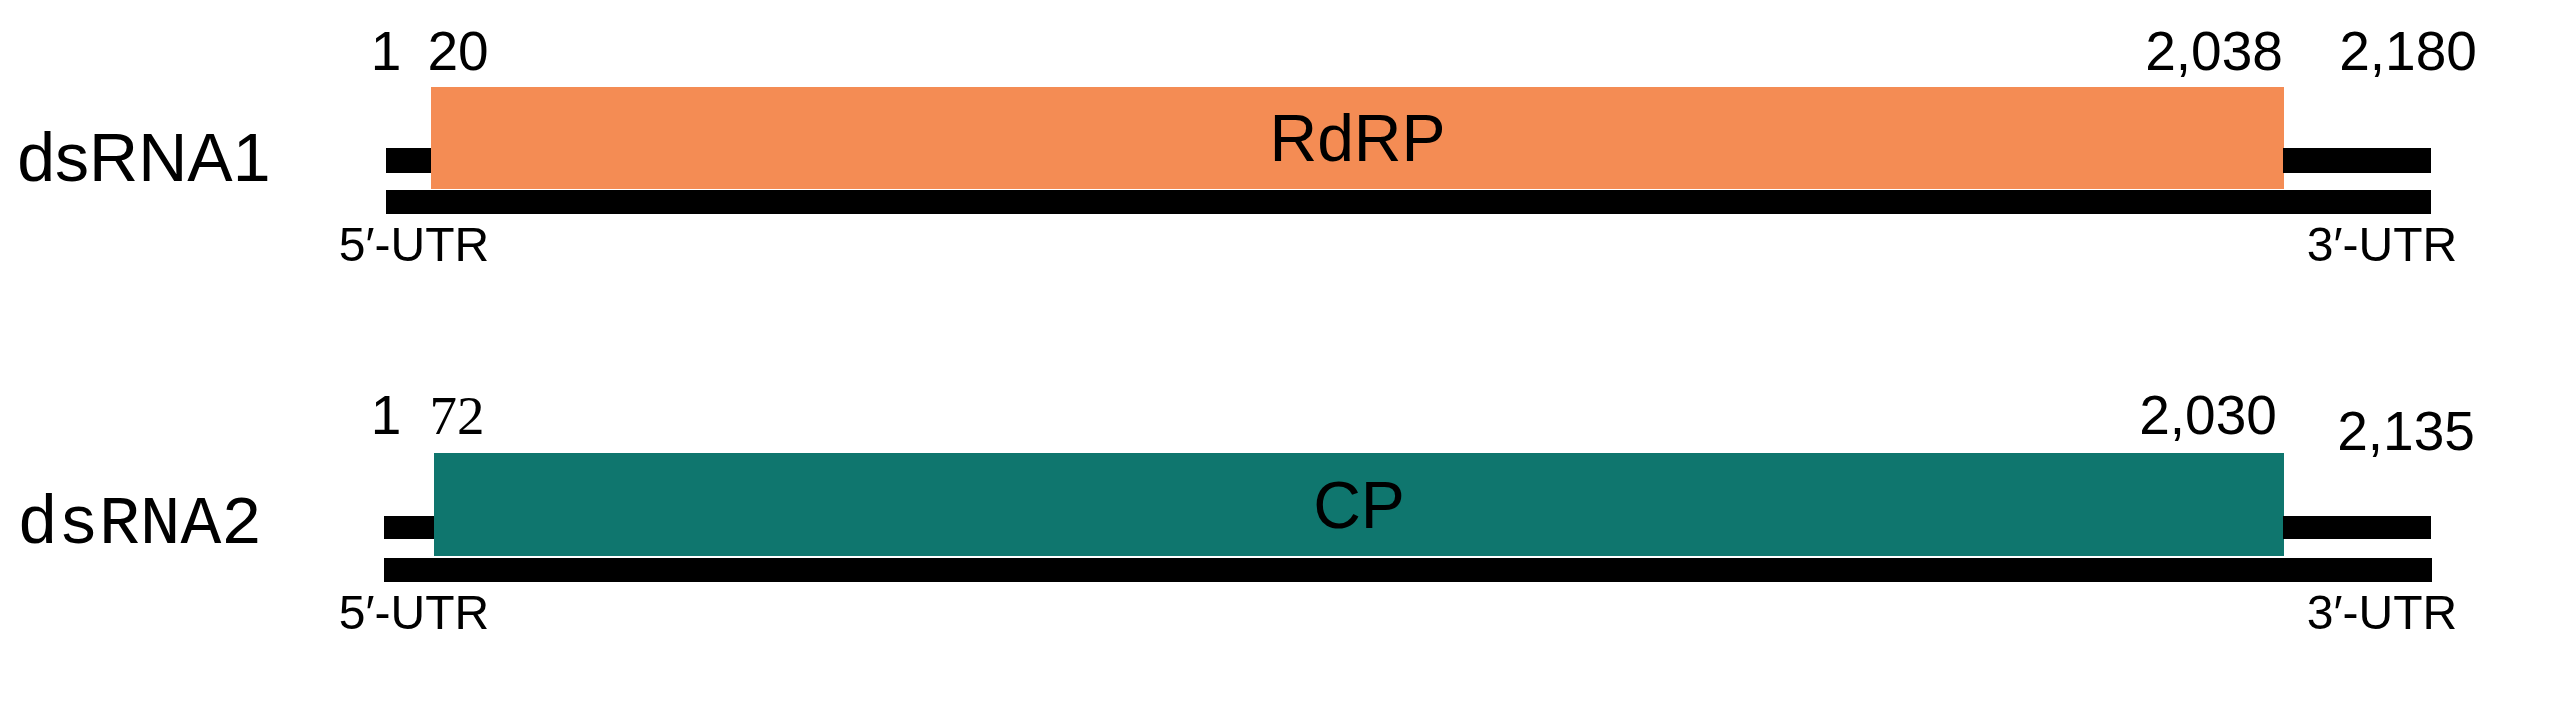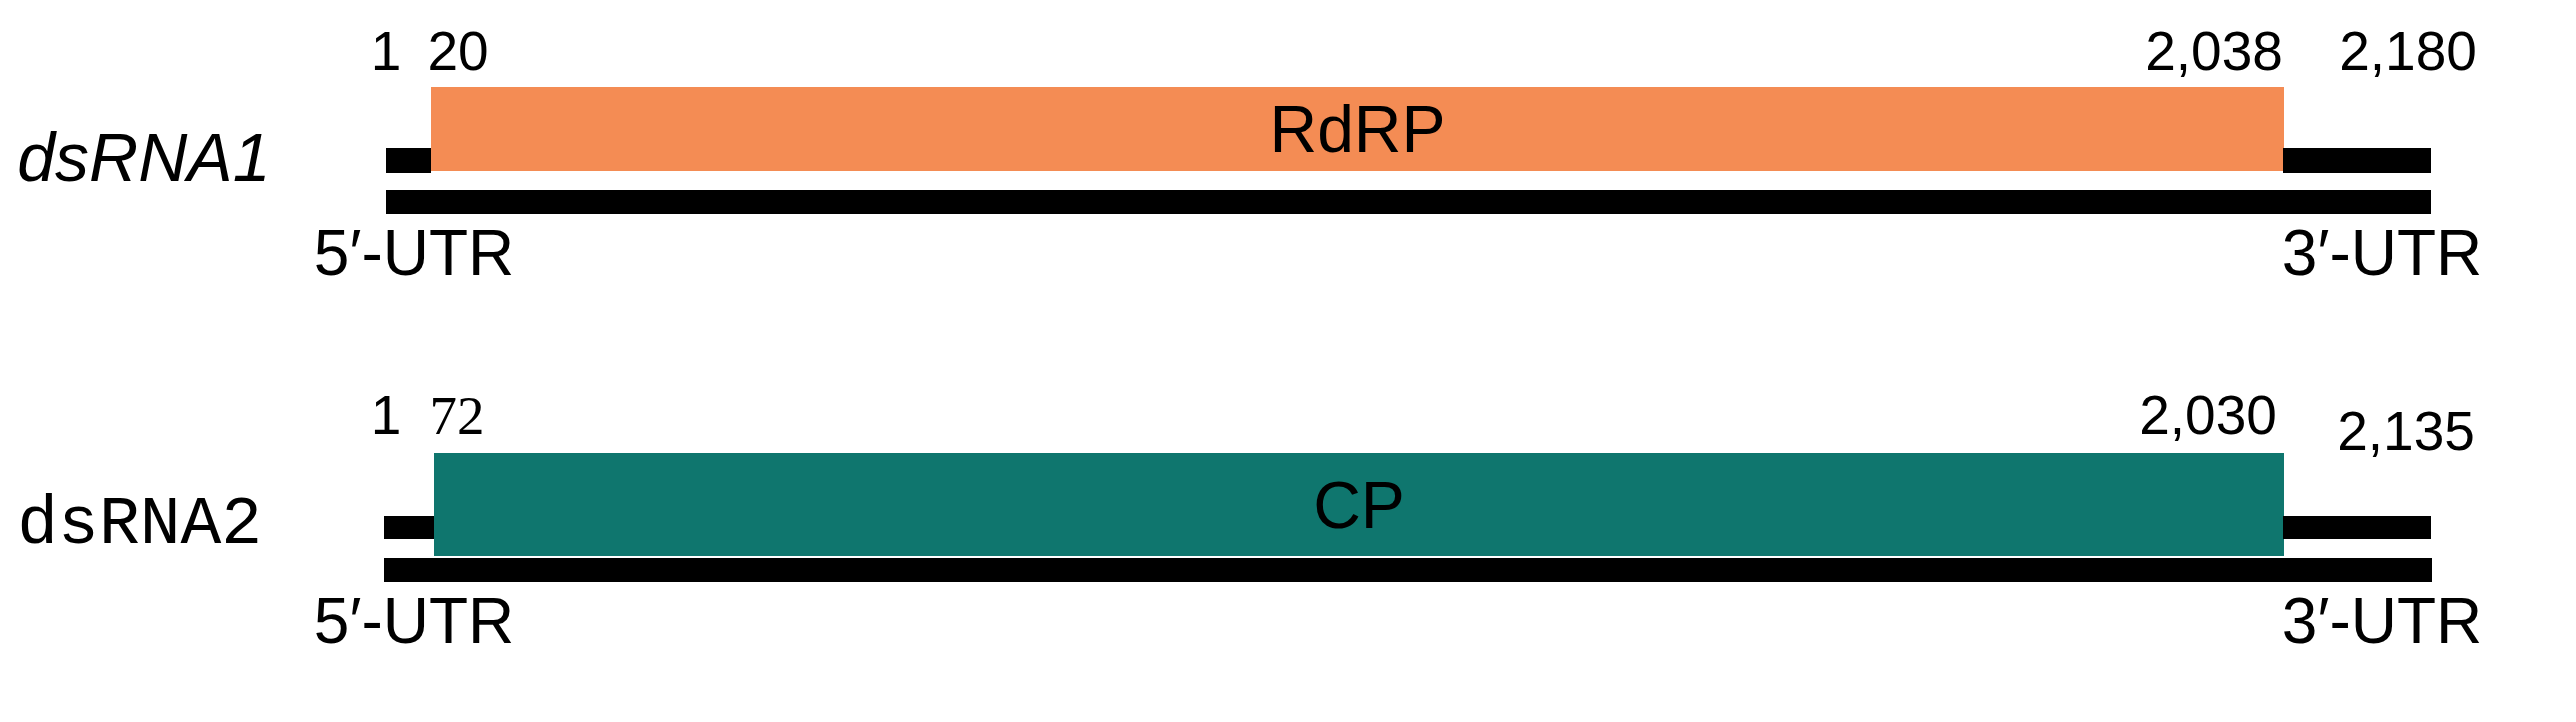--- a/index.html
+++ b/index.html
@@ -22,47 +22,47 @@
   }
   .num {
     position: absolute;
     font-size: 55px;
     line-height: 1;
     white-space: nowrap;
     transform: translateX(-50%);
   }
   .utr {
     position: absolute;
-    font-size: 64px;
+    font-size: 48px;
     line-height: 1;
     white-space: nowrap;
     transform: translateX(-50%);
   }
 
   
   .orf {
     position: absolute;
     display: flex;
     align-items: center;
     justify-content: center;
     font-size: 66px;
     line-height: 1;
   }
   .bar {
     position: absolute;
     background: #000;
   }
 
   
-  #name1      { left: 17.3px;   top: 123px; font-style: italic; }
+  #name1      { left: 17.3px;   top: 123px; }
   #n1-start   { left: 386px;  top: 24px; }
   #n1-orfs    { left: 458px;  top: 24px; }
   #n1-orfe    { left: 2214px; top: 24px; }
   #n1-end     { left: 2408px; top: 24px; }
-  #orf1       { left: 431px;  top: 87px; width: 1853px; height: 84px; align-items: center; }
+  #orf1       { left: 431px;  top: 87px; width: 1853px; height: 102px; align-items: center; }
   #thin1L     { left: 386px;  top: 148px; width: 45px;   height: 25px; }
   #thin1R     { left: 2283px; top: 148px; width: 148px;  height: 25px; }
   #long1      { left: 386px;  top: 190px; width: 2045px; height: 24px; }
   #utr5-1     { left: 414px;  top: 221px; }
   #utr3-1     { left: 2382px; top: 221px; }
 
   
   #name2      { left: 17.3px;   top: 491px; font-family: Liberation Mono, monospace; }
   #n2-start   { left: 386px;  top: 388px; }
   #n2-orfs    { left: 457px;  top: 388px; font-family: Liberation Serif, serif; }

